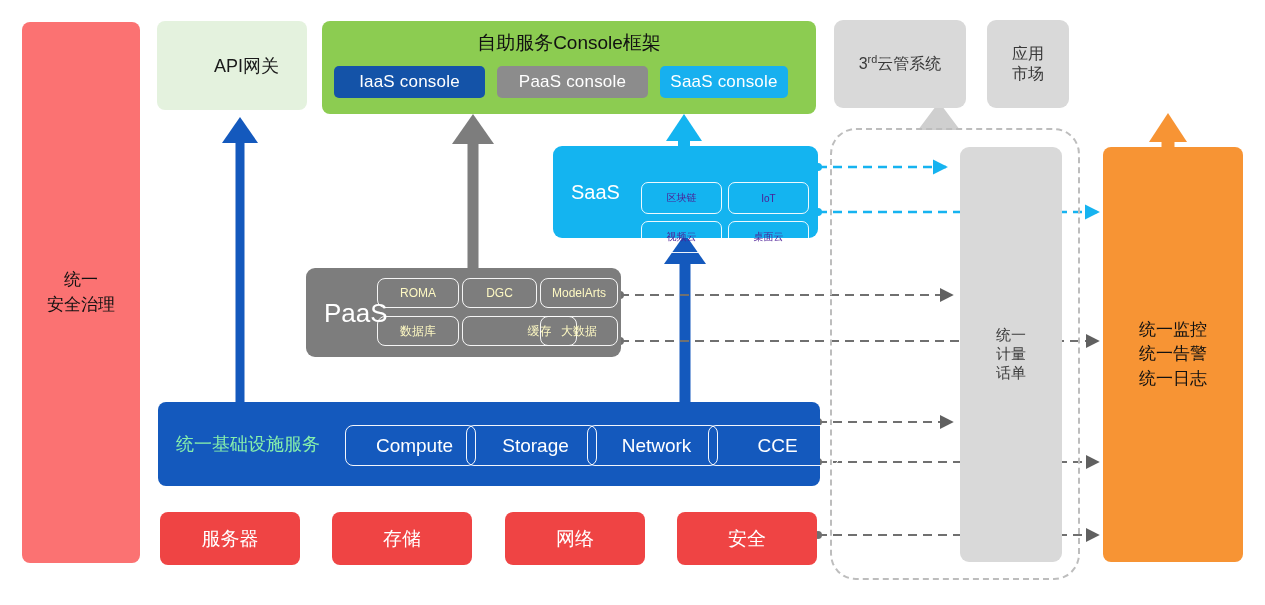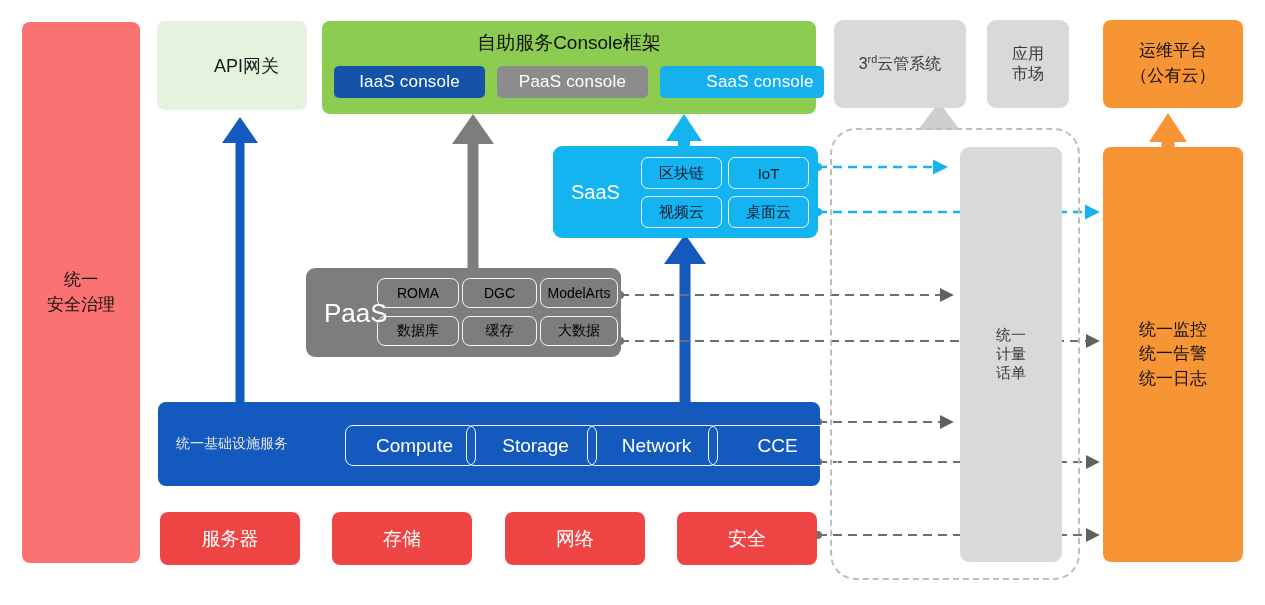--- a/index.html
+++ b/index.html
@@ -81,57 +81,58 @@
   .saas-label{
     position:absolute;
     left:18px;top:50%;
     transform:translateY(-50%);
     color:#fff;font-size:20px;
   }
   .pill{
     position:absolute;
     border:1.6px solid rgba(255,255,255,.92);
     border-radius:7px;
-    color:#0f172a;
-    font-size:15px;
+    color:#4c1d95;
+    font-size:10px;
     display:flex;align-items:center;justify-content:center;
     white-space:nowrap;
+    margin-top:25px;
   }
 
   
   .box-paas{
     background:#7d7d7d;
     border-radius:9px;
   }
   .paas-label{
     position:absolute;
     left:18px;top:50%;
     transform:translateY(-50%);
     color:#fff;font-size:26px;
   }
   .pill-g{
     position:absolute;
     border:1.6px solid rgba(255,255,255,.92);
     border-radius:8px;
-    color:#000000;
-    font-size:14px;
+    color:#fef9c3;
+    font-size:12px;
     display:flex;align-items:center;justify-content:center;
     white-space:nowrap;
   }
 
   
   .box-infra{
     background:#1459bd;
     border-radius:8px;
   }
   .infra-label{
     position:absolute;
     left:18px;top:50%;
     transform:translateY(-50%);
-    color:#e5e5e5;font-size:14px;
+    color:#86efac;font-size:18px;
     white-space:nowrap;
   }
   .pill-b{
     position:absolute;
     border:1.6px solid rgba(255,255,255,.95);
     border-radius:8px;
     color:#ffffff;
     font-size:19px;
     display:flex;align-items:center;justify-content:center;
     white-space:nowrap;
@@ -242,42 +243,36 @@
   </div>
 
   <div class="abs box-apigw ctr" style="left:157px;top:21px;width:150px;height:89px;padding-left:29px;">
     <span>API网关</span>
   </div>
 
   <div class="abs box-console" style="left:322px;top:21px;width:494px;height:93px;">
     <div class="console-title">自助服务Console框架</div>
     <div class="chip chip-iaas" style="left:12px;top:45px;width:151px;height:32px;">IaaS console</div>
     <div class="chip chip-paas" style="left:175px;top:45px;width:151px;height:32px;">PaaS console</div>
-    <div class="chip chip-saas" style="left:338px;top:45px;width:128px;height:32px;padding-left:36px;">SaaS console</div>
+    <div class="chip chip-saas" style="left:338px;top:45px;width:128px;height:32px;">SaaS console</div>
   </div>
 
   <div class="abs box-gray ctr" style="left:834px;top:20px;width:132px;height:88px;">
     <span>
       <span>3</span><sup style="font-size:.68em;">rd</sup><span>云管系统</span>
     </span>
   </div>
 
   <div class="abs box-gray ctr" style="left:987px;top:20px;width:82px;height:88px;">
     <div>
       <div>应用</div>
       <div>市场</div>
     </div>
   </div>
 
-  <div class="abs panel-orange ctr" style="left:1103px;top:20px;width:140px;height:88px;">
-    <div>
-      <div>运维平台</div>
-      <div>（公有云）</div>
-    </div>
-  </div>
 
   <div class="abs dashed-group" style="left:830px;top:128px;width:250px;height:452px;"></div>
 
 
   <div class="abs box-gray sml ctr" style="left:960px;top:147px;width:102px;height:415px;">
     <div>
       <div>统一</div>
       <div>计量</div>
       <div>话单</div>
     </div>
@@ -298,21 +293,21 @@
     <div class="pill" style="left:88px;top:50px;width:79px;height:30px;font-family:Liberation Mono, monospace;">视频云</div>
     <div class="pill" style="left:175px;top:50px;width:79px;height:30px;">桌面云</div>
   </div>
 
   <div class="abs box-paas" style="left:306px;top:268px;width:315px;height:89px;">
     <div class="paas-label">PaaS</div>
     <div class="pill-g" style="left:71px;top:10px;width:80px;height:28px;">ROMA</div>
     <div class="pill-g" style="left:156px;top:10px;width:73px;height:28px;">DGC</div>
     <div class="pill-g" style="left:234px;top:10px;width:76px;height:28px;">ModelArts</div>
     <div class="pill-g" style="left:71px;top:48px;width:80px;height:28px;">数据库</div>
-    <div class="pill-g" style="left:156px;top:48px;width:73px;height:28px;">缓存</div>
+    <div class="pill-g" style="left:156px;top:48px;width:73px;height:28px;padding-left:40px;">缓存</div>
     <div class="pill-g" style="left:234px;top:48px;width:76px;height:28px;">大数据</div>
   </div>
 
   <div class="abs box-infra" style="left:158px;top:402px;width:662px;height:84px;">
     <div class="infra-label">统一基础设施服务</div>
     <div class="pill-b" style="left:187px;top:23px;width:121px;height:39px;">Compute</div>
     <div class="pill-b" style="left:308px;top:23px;width:121px;height:39px;">Storage</div>
     <div class="pill-b" style="left:429px;top:23px;width:121px;height:39px;">Network</div>
     <div class="pill-b" style="left:550px;top:23px;width:121px;height:39px;">CCE</div>
   </div>

